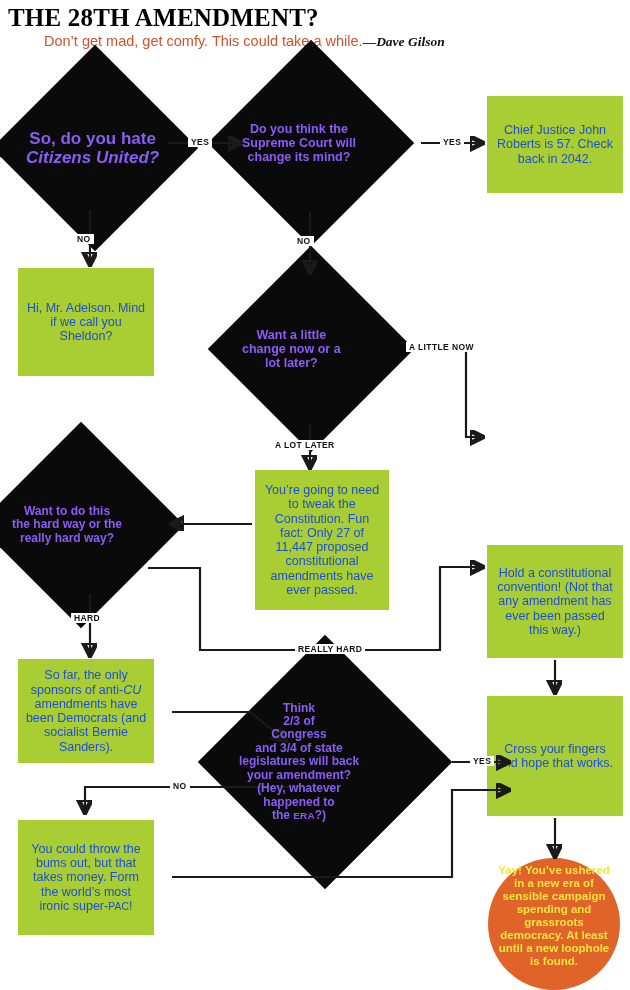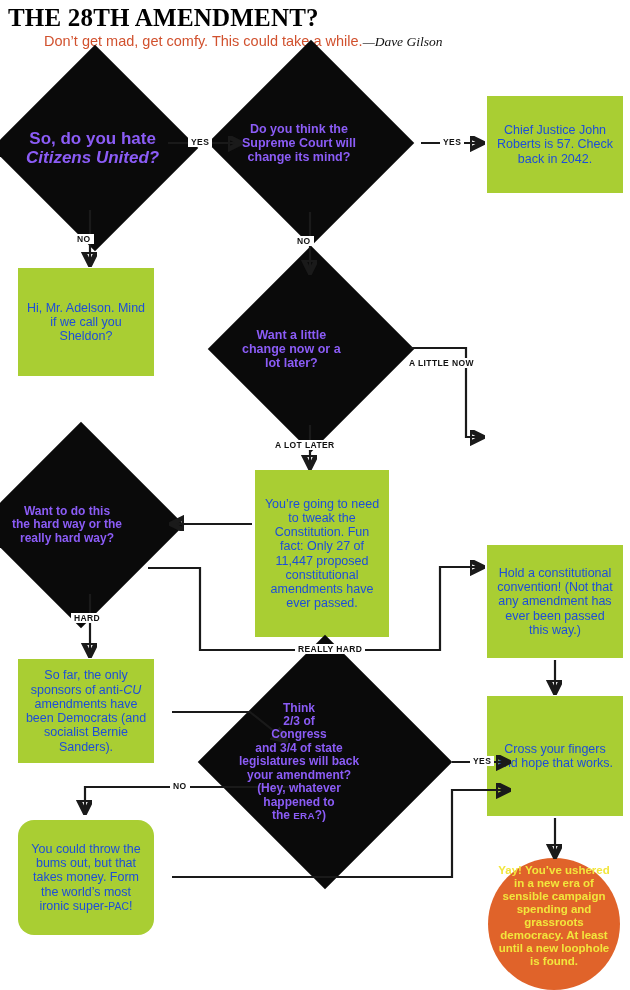--- a/index.html
+++ b/index.html
@@ -17,21 +17,21 @@
     font-family: "Liberation Serif", serif;
     font-weight: bold; font-size: 25px; letter-spacing: .2px;
     color: #000;
   }
   .hd-sub {
     position: absolute; left: 44px; top: 33px;
     font-size: 14.5px; color: #d1512e; white-space: nowrap;
   }
   .hd-by {
     font-family: "Liberation Serif", serif;
-    font-weight: normal; font-style: italic; color: #111; font-size: 13.5px;
+    font-weight: bold; font-style: italic; color: #111; font-size: 13.5px;
   }
 
   
   .node { position: absolute; }
 
   .diamond { }
   .diamond .dshape {
     position: absolute; inset: 0;
     background: #0a0a0a;
     transform: rotate(45deg);
@@ -167,21 +167,21 @@
     <div class="dtext" style="font-size:12.5px;">
       <div>
         <div>Want a little</div>
         <div>change now or a</div>
         <div>lot later?</div>
       </div>
     </div>
   </div>
 
 
-  <div class="node gbox" style="left:255px; top:470px; width:134px; height:167px; font-size:12.5px;">
+  <div class="node gbox" style="left:255px; top:470px; width:134px; height:140px; font-size:12.5px;">
     <span>You’re going to need to tweak the Constitution. Fun fact: Only 27 of 11,447 proposed constitutional amendments have ever passed.</span>
   </div>
 
   <div class="node diamond" style="left:8px; top:452px; width:146px; height:146px;">
     <div class="dshape"></div>
     <div class="dtext" style="font-size:12px;">
       <div>
         <div>Want to do this</div>
         <div>the hard way or the</div>
         <div>really hard way?</div>
@@ -211,32 +211,32 @@
         <div>happened to</div>
         <div><span>the </span><span class="sc">ERA</span><span>?)</span></div>
       </div>
     </div>
   </div>
 
   <div class="node gbox" style="left:487px; top:696px; width:136px; height:120px; font-size:12.5px;">
     <span>Cross your fingers and hope that works.</span>
   </div>
 
-  <div class="node gbox" style="left:18px; top:820px; width:136px; height:115px; font-size:12.5px;border-radius:16px;">
+  <div class="node gbox" style="left:18px; top:820px; width:136px; height:115px; font-size:12.5px;">
     <span><span>You could throw the bums out, but that takes money. Form the world’s most ironic super-</span><span class="sc">PAC</span><span>!</span></span>
   </div>
 
   <div class="node ocirc" style="left:488px; top:858px; width:132px; height:132px; font-size:11.5px;">
     <span>Yay! You’ve ushered in a new era of sensible campaign spending and grassroots democracy. At least until a new loophole is found.</span>
   </div>
 
   <div class="elabel" style="left:188px; top:137px;">YES</div>
   <div class="elabel" style="left:74px; top:234px;">NO</div>
   <div class="elabel" style="left:440px; top:137px;">YES</div>
   <div class="elabel" style="left:294px; top:236px;">NO</div>
-  <div class="elabel" style="left:406px; top:342px;margin-top:16px;">A LITTLE NOW</div>
+  <div class="elabel" style="left:406px; top:342px;">A LITTLE NOW</div>
   <div class="elabel" style="left:272px; top:440px;">A LOT LATER</div>
   <div class="elabel" style="left:71px; top:613px;">HARD</div>
   <div class="elabel" style="left:295px; top:644px;">REALLY HARD</div>
   <div class="elabel" style="left:470px; top:756px;">YES</div>
   <div class="elabel" style="left:170px; top:781px;">NO</div>
 
 </div>
 
 </body></html>

